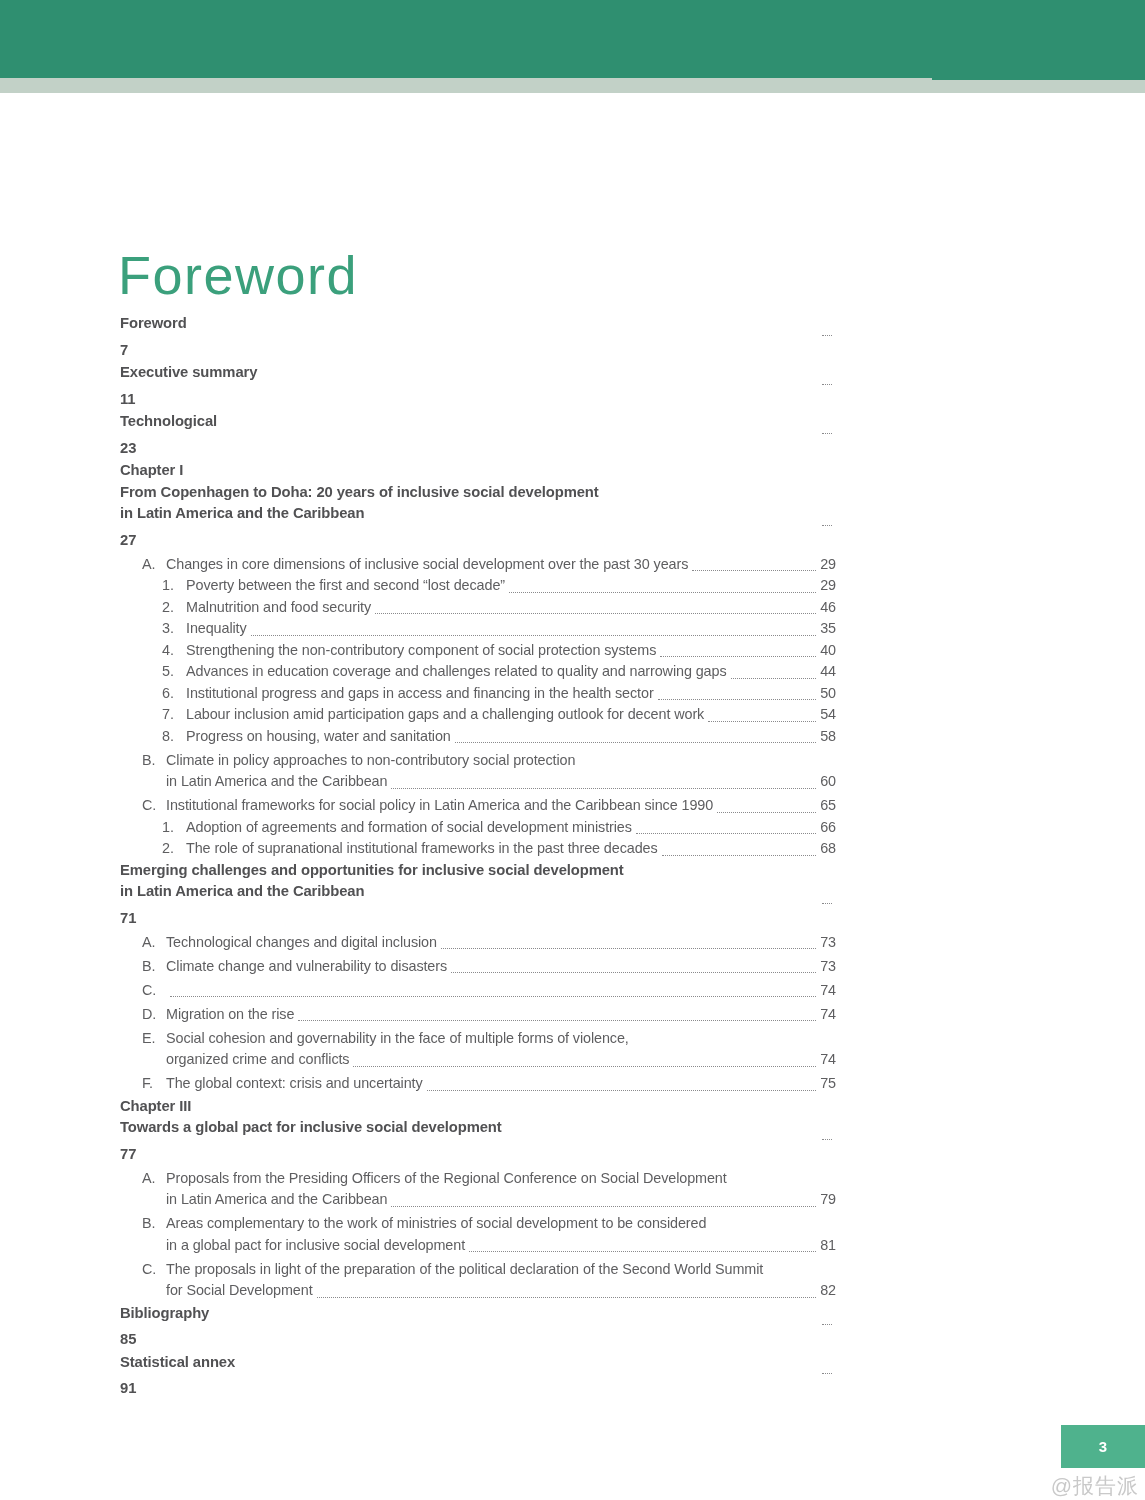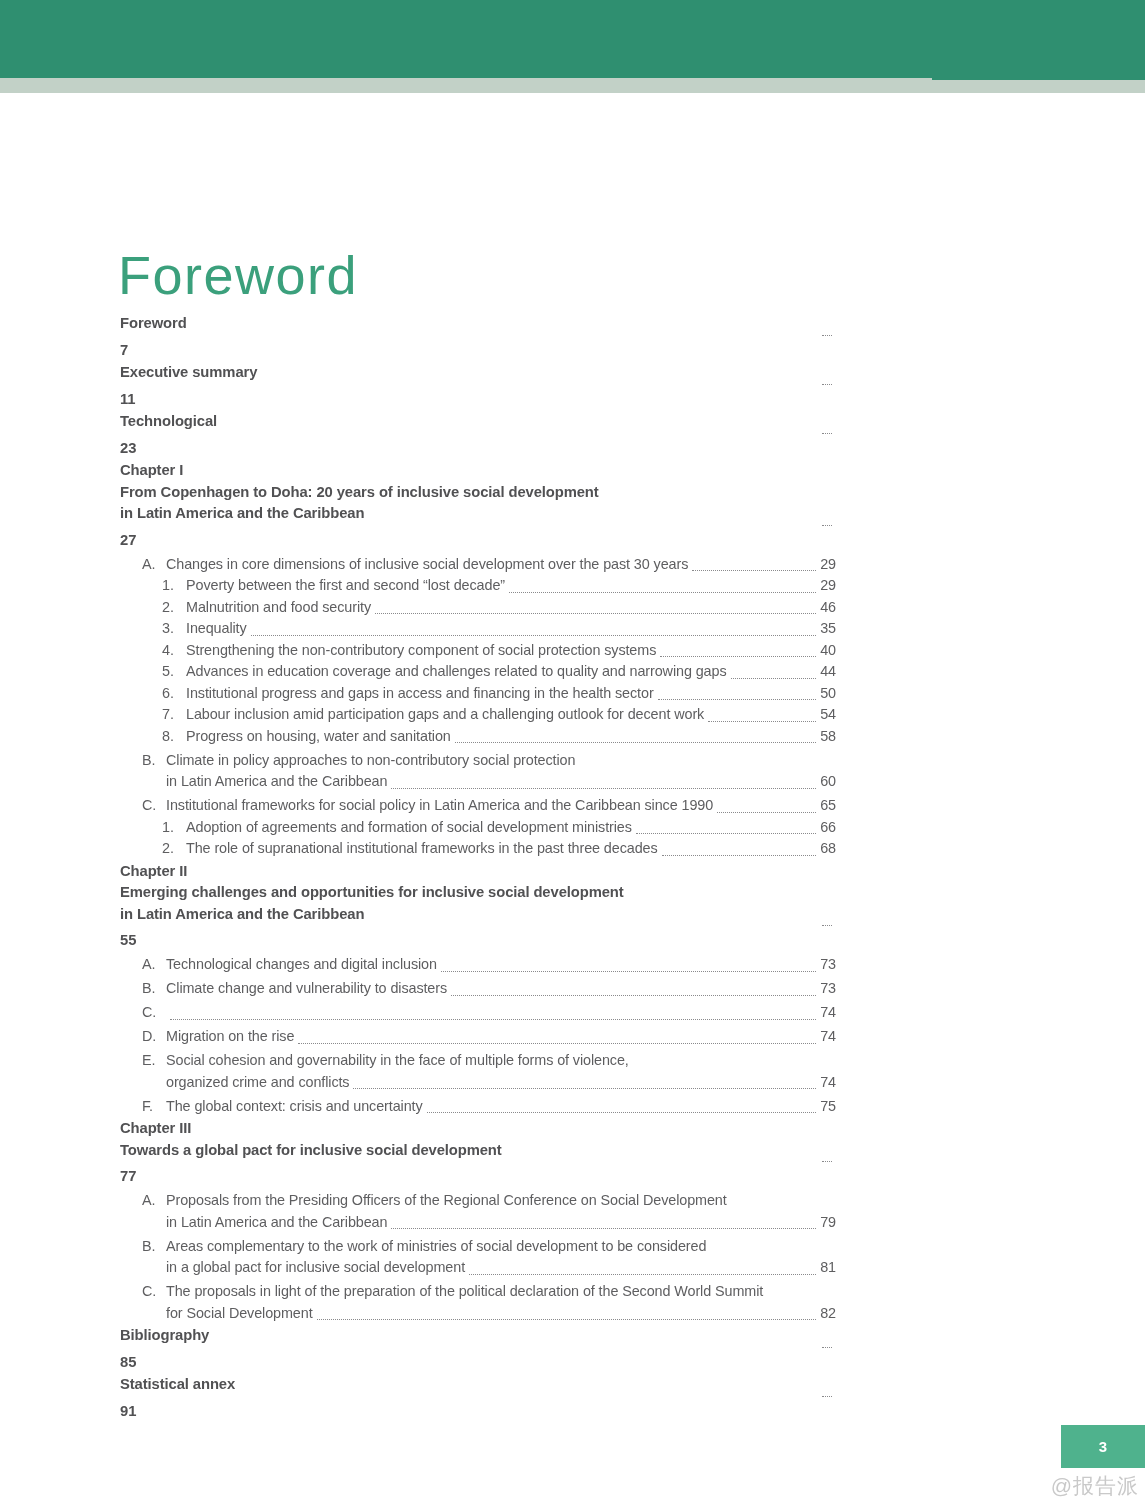--- a/index.html
+++ b/index.html
@@ -177,30 +177,27 @@
         <span class="txt">Adoption of agreements and formation of social development ministries</span>
         <span class="leader"></span>
         <span class="pagenum">66</span>
       </div>
       <div class="row lv2">
         <span class="marker">2.</span>
         <span class="txt">The role of supranational institutional frameworks in the past three decades</span>
         <span class="leader"></span>
         <span class="pagenum">68</span>
       </div>
-      <div class="row lv0 g-lg">
-        <span class="txt">Chapter II</span>
-      </div>
       <div class="row lv0 cont">
         <span class="txt">Emerging challenges and opportunities for inclusive social development</span>
       </div>
       <div class="row lv0 cont">
         <span class="txt">in Latin America and the Caribbean</span>
         <span class="leader"></span>
-        <span class="pagenum">55</span>
+        <span class="pagenum">71</span>
       </div>
       <div class="row lv1 g-sm">
         <span class="marker">A.</span>
         <span class="txt">Technological changes and digital inclusion</span>
         <span class="leader"></span>
         <span class="pagenum">73</span>
       </div>
       <div class="row lv1 g-sm">
         <span class="marker">B.</span>
         <span class="txt">Climate change and vulnerability to disasters</span>

